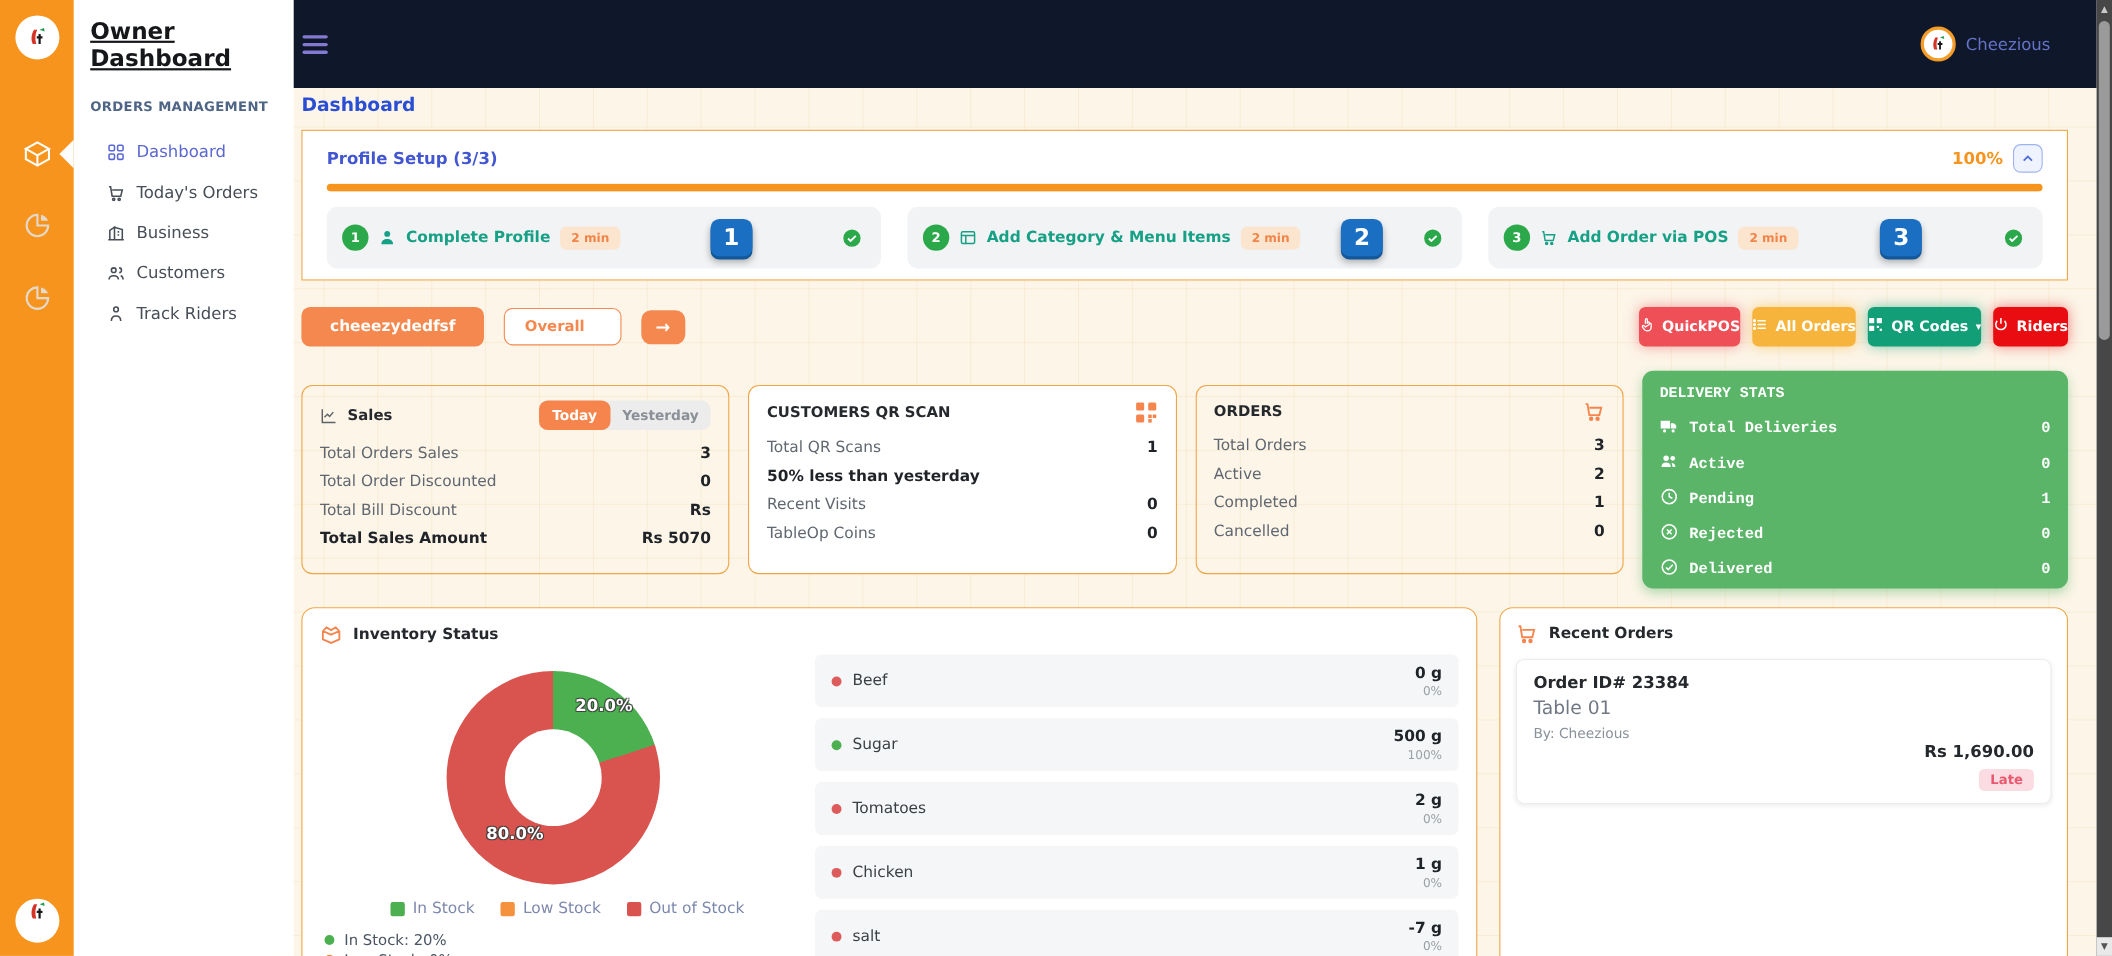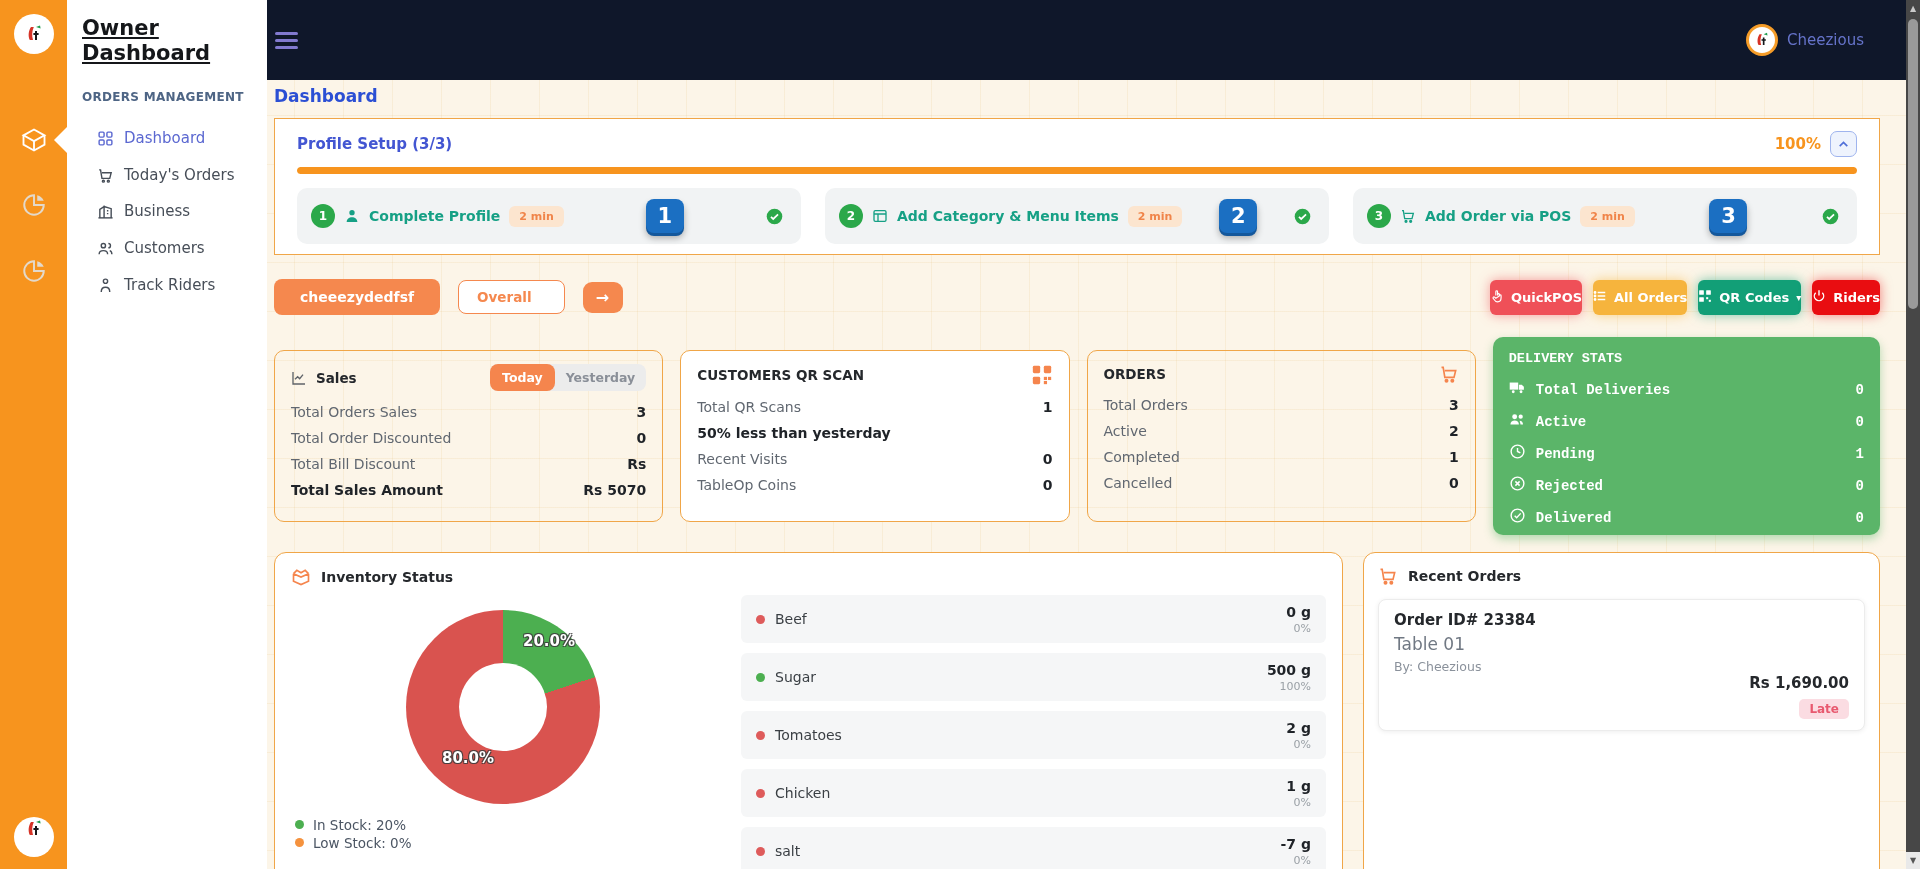--- a/index.html
+++ b/index.html
@@ -536,20 +536,34 @@
             <path d="M3 8l9 4 9-4M3 8v9l9 4 9-4V8M3 8l4-4 5 3 5-3 4 4"></path>
           </svg>
         <span>Inventory Status</span>
       </div>
       <div class="inv-body">
         <div class="inv-chart">
           <div class="donut" style="background: conic-gradient(rgb(76, 175, 80) 0%, rgb(76, 175, 80) 20%, rgb(217, 83, 79) 20%, rgb(217, 83, 79) 100%);">
             <span class="donut-label dl-green">20.0%</span>
             <span class="donut-label dl-red">80.0%</span>
           </div>
+          <div class="inv-legend">
+            <span class="leg-item">
+                <span class="leg-sw" style="background-color: rgb(76, 175, 80);"></span>
+                <span>In Stock</span>
+              </span>
+            <span class="leg-item">
+                <span class="leg-sw" style="background-color: rgb(245, 146, 62);"></span>
+                <span>Low Stock</span>
+              </span>
+            <span class="leg-item">
+                <span class="leg-sw" style="background-color: rgb(217, 83, 79);"></span>
+                <span>Out of Stock</span>
+              </span>
+          </div>
           <div class="inv-summary">
             <div class="sum-row">
                 <span class="dot" style="background-color: rgb(76, 175, 80);"></span>
                 <span>In Stock: 20%</span>
               </div>
             <div class="sum-row">
                 <span class="dot" style="background-color: rgb(245, 146, 62);"></span>
                 <span>Low Stock: 0%</span>
               </div>
 

